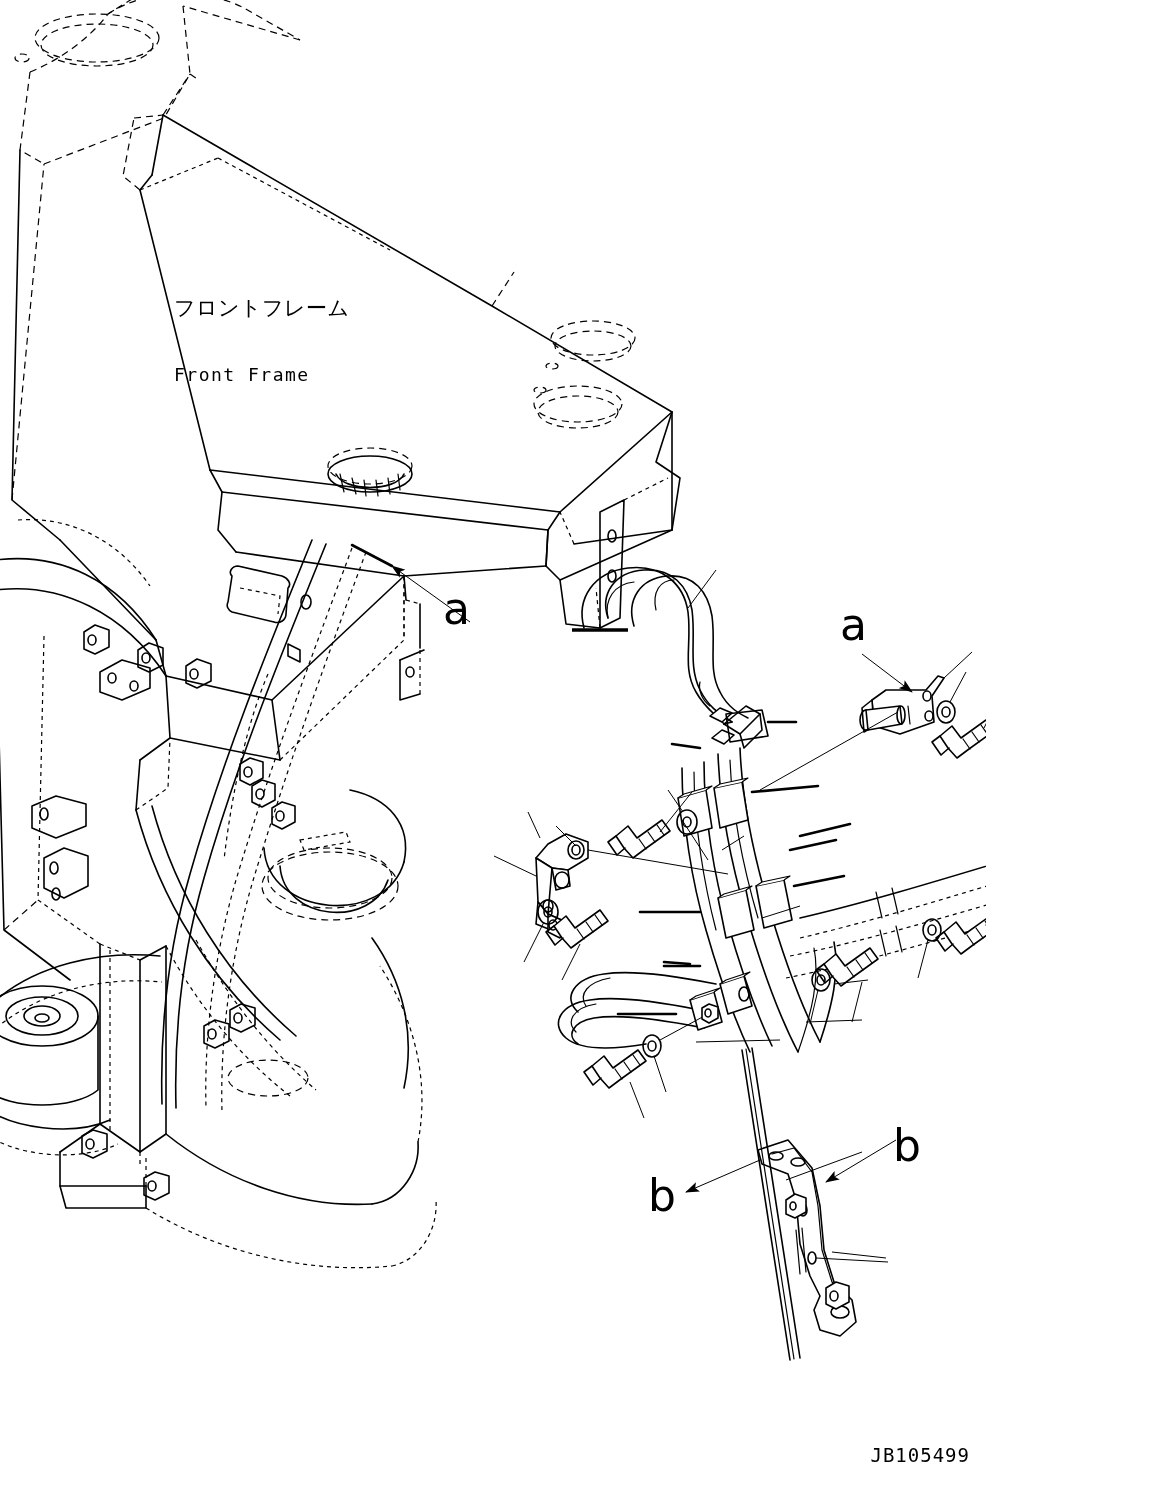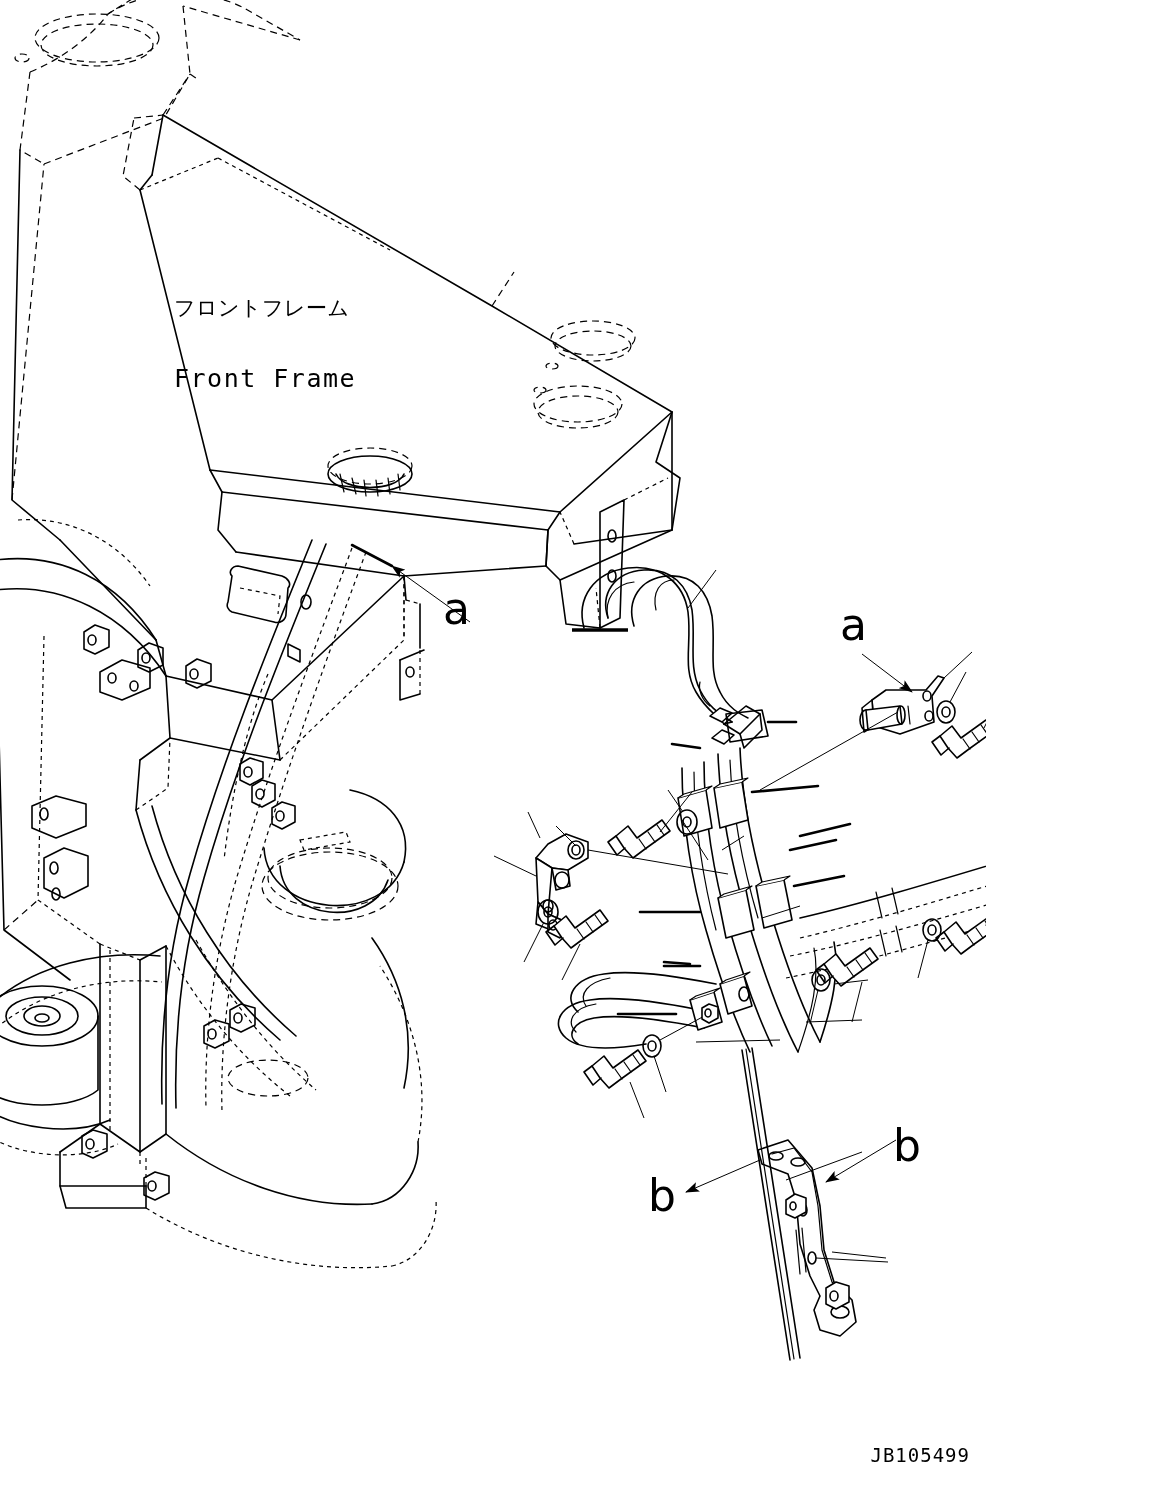--- a/index.html
+++ b/index.html
@@ -32,21 +32,21 @@
     line-height: 1.08;
   }
   #frame-label {
     left: 174px;
     top: 252px;
     font-family: "DejaVu Sans", sans-serif;
     font-size: 21px;
     letter-spacing: 0.5px;
   }
   #frame-label .jp { display:block; font-size: 21px; }
-  #frame-label .en { display:block; font-size: 25px; font-family:"DejaVu Sans Mono", monospace; letter-spacing:1.5px; }
+  #frame-label .en { display:block; font-size: 18px; font-family:"DejaVu Sans Mono", monospace; letter-spacing:1.5px; }
   .callout {
     position: absolute;
     font-family: "DejaVu Sans", sans-serif;
     font-size: 44px;
     font-weight: 400;
     color: #000;
     line-height: 1;
   }
   #callout-a1 { left: 443px; top: 587px; }
   #callout-a2 { left: 840px; top: 603px; }

